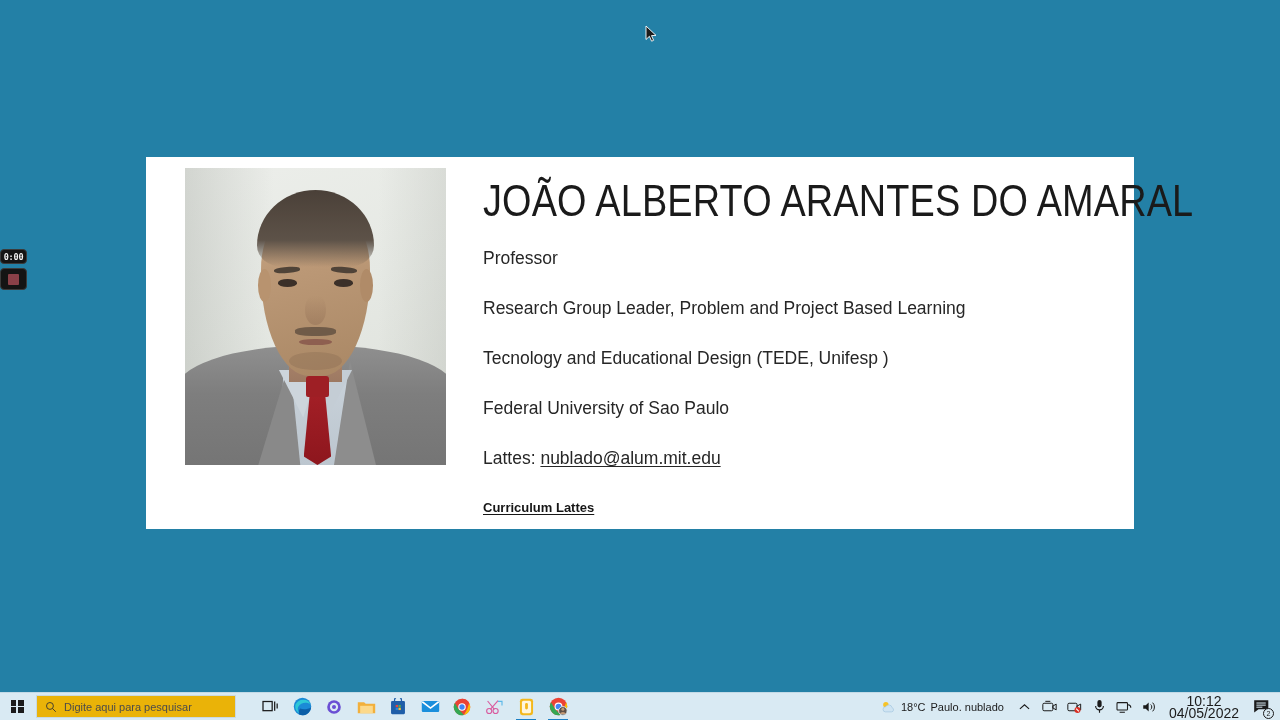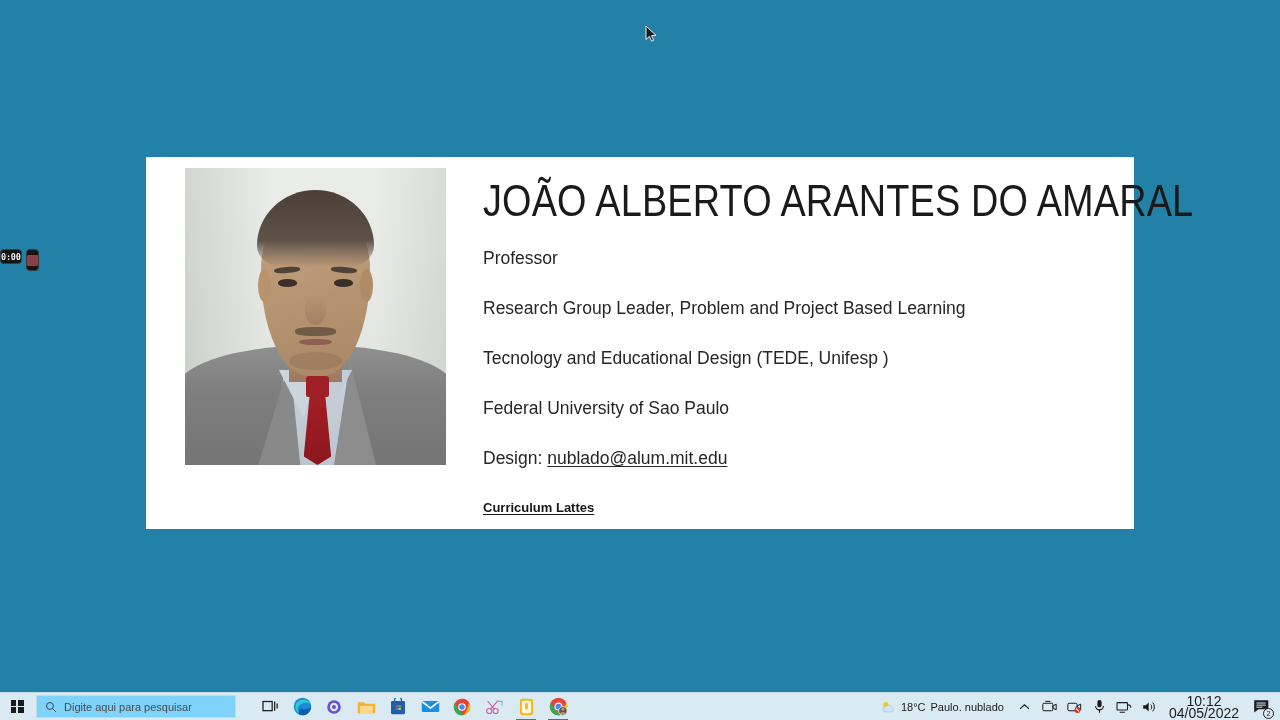--- a/index.html
+++ b/index.html
@@ -24,21 +24,21 @@
     overflow: hidden;
   }
 
   
   #rec-widget {
     position: absolute;
     left: 0;
     top: 249px;
     width: 27px;
     display: flex;
-    flex-direction: row;
+    flex-direction: column;
     gap: 4px;
     z-index: 40;
   }
   .rec-timer {
     background: #141414;
     border: 1px solid #3a3a3a;
     border-radius: 4px;
     color: #f2f2f2;
     font-family: "DejaVu Sans Mono", monospace;
     font-size: 8.5px;
@@ -302,21 +302,21 @@
     display: grid;
     grid-template-columns: 1fr 1fr;
     grid-template-rows: 1fr 1fr;
     gap: 1.6px;
   }
   .win-logo i { background: #1b1b1b; display: block; }
 
   #search-box {
     width: 200px;
     height: 23px;
-    background: #7dd3fc;
+    background: #eab308;
     border: 1px solid #c9d9e2;
     display: flex;
     align-items: center;
     gap: 7px;
     padding: 0 8px;
     margin-left: 2px;
   }
   #search-placeholder {
     font-size: 11px;
     color: #4b4b4b;
@@ -431,21 +431,21 @@
       </div>
 
       <div id="bio">
         <div id="bio-title">JOÃO ALBERTO ARANTES DO AMARAL</div>
 
         <div class="bio-line">Professor</div>
         <div class="bio-line">Research Group Leader, Problem and Project Based Learning</div>
         <div class="bio-line">Tecnology and Educational Design (TEDE, Unifesp )</div>
         <div class="bio-line">Federal University of Sao Paulo</div>
 
-        <div class="bio-line"><span>Design: </span><a class="bio-link" href="#">nublado@alum.mit.edu</a></div>
+        <div class="bio-line"><span>Lattes: </span><a class="bio-link" href="#">nublado@alum.mit.edu</a></div>
 
         <a class="bio-lattes" href="#">Curriculum Lattes</a>
       </div>
 
     </div>
   </div>
 
   <svg id="cursor" viewBox="0 0 12 18">
     <path d="M1,1 L1,14.5 L4.4,11.3 L6.6,16.2 L8.6,15.3 L6.5,10.6 L11,10.4 Z" fill="#1b1b1b" stroke="#ffffff" stroke-width="0.9"></path>
   </svg>

